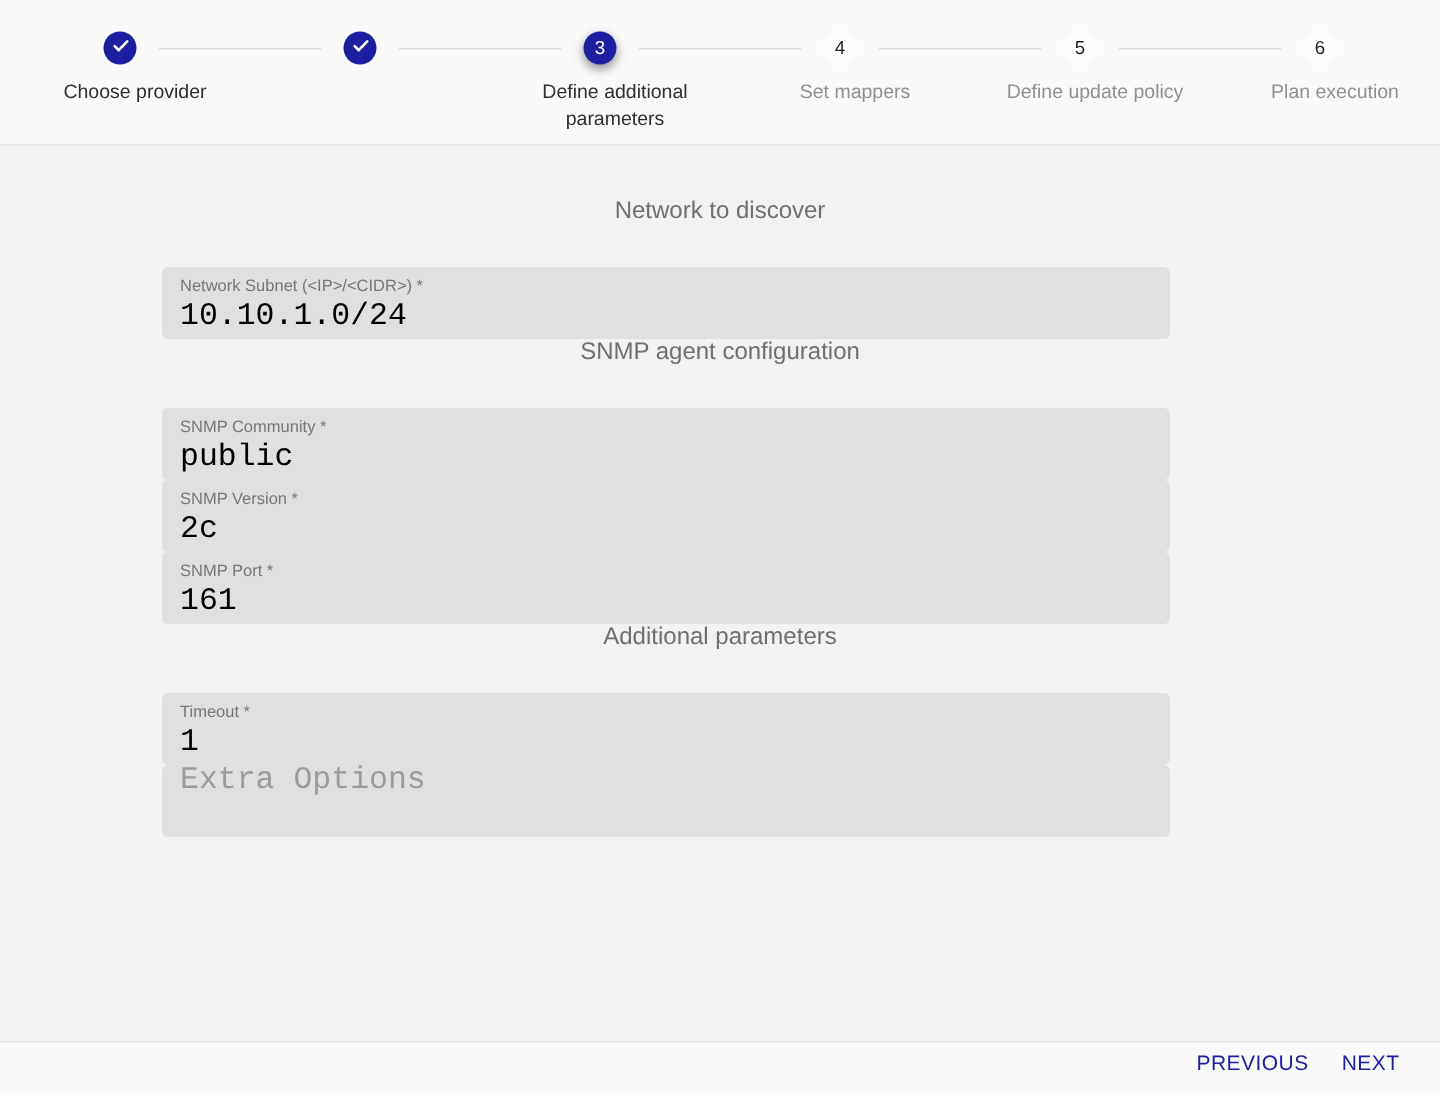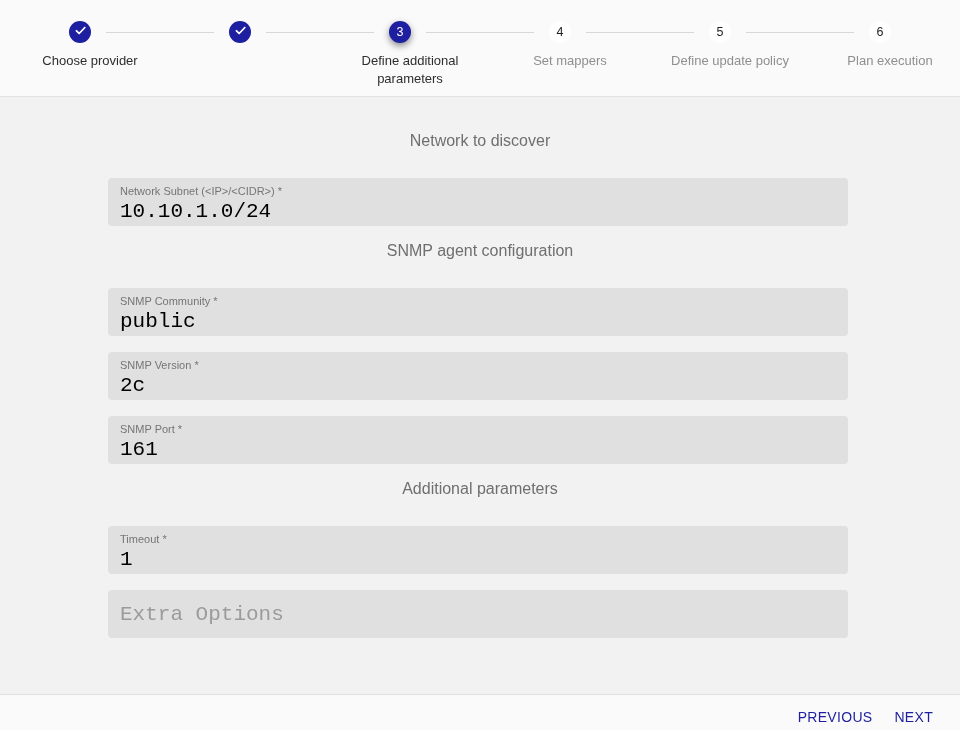--- a/index.html
+++ b/index.html
@@ -78,25 +78,24 @@
   }
   .section-heading{
     font-size:16px;
     font-weight:400;
     color:#6f6f6f;
     margin:0 0 28px 0;
     text-align:center;
   }
   .fields{margin-left:58px;}
   .field{
-    width:740px;
+    width:672px;
     height:48px;
     background:var(--field-bg);
     border-radius:4px;
-    margin-bottom:16px;
     padding:7px 12px 0 12px;
     cursor:text;
   }
   .field-label{
     display:block;
     font-size:11px;
     color:#757575;
     line-height:13px;
     margin-bottom:3px;
   }
@@ -107,34 +106,34 @@
     border:0;
     background:transparent;
     font-family:Liberation Mono, monospace;
     font-size:21px;
     color:#000000;
     padding:0;
     outline:none;
   }
   .field.no-label{
     display:flex;
-    align-items:center;
+    align-items:flex-start;
     padding-top:0;
   }
   .field-input::placeholder{color:#9b9b9b;opacity:1;}
 
   
   .wizard-footer{
     position:absolute;
     left:0;right:0;bottom:0;
     height:36px;
     background:var(--header-bg);
     border-top:1px solid #e0e0e0;
     display:flex;
-    align-items:flex-end;
+    align-items:flex-start;
     justify-content:flex-end;
     gap:8px;
     padding-right:20px;
   }
   .text-button{
     background:transparent;
     border:none;
     color:var(--accent-blue);
     font-family:inherit;
     font-size:14px;

